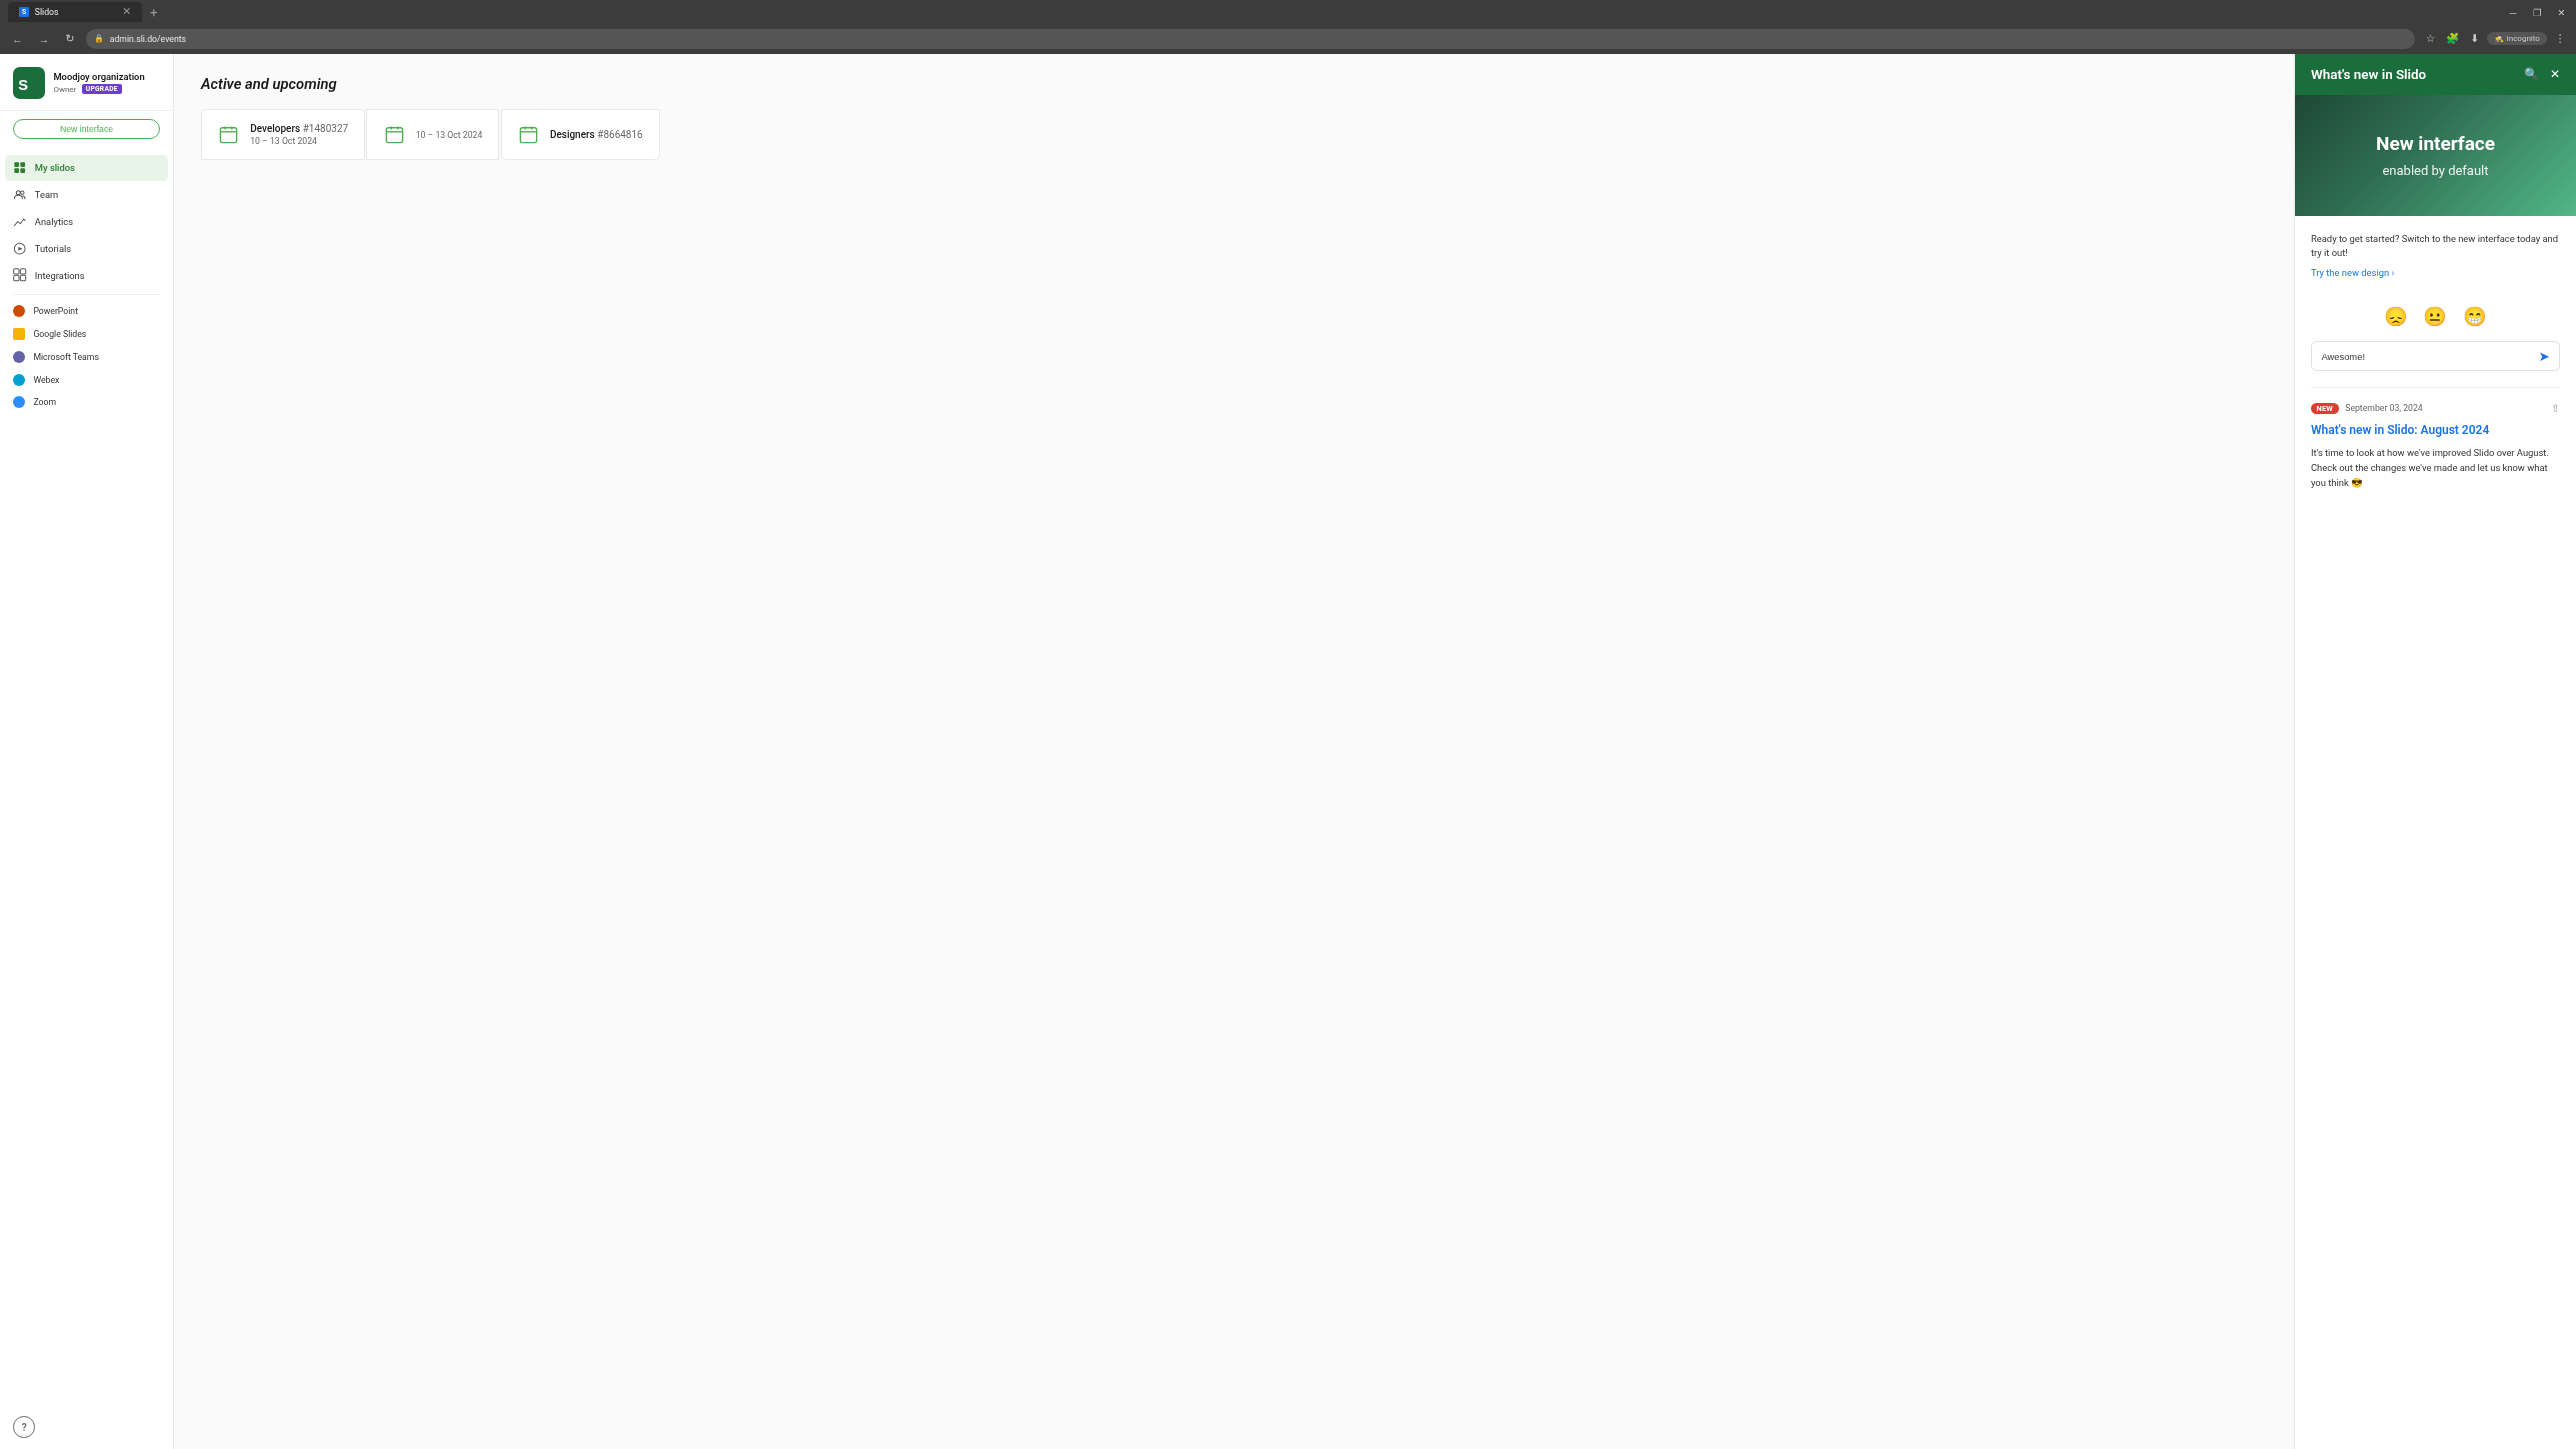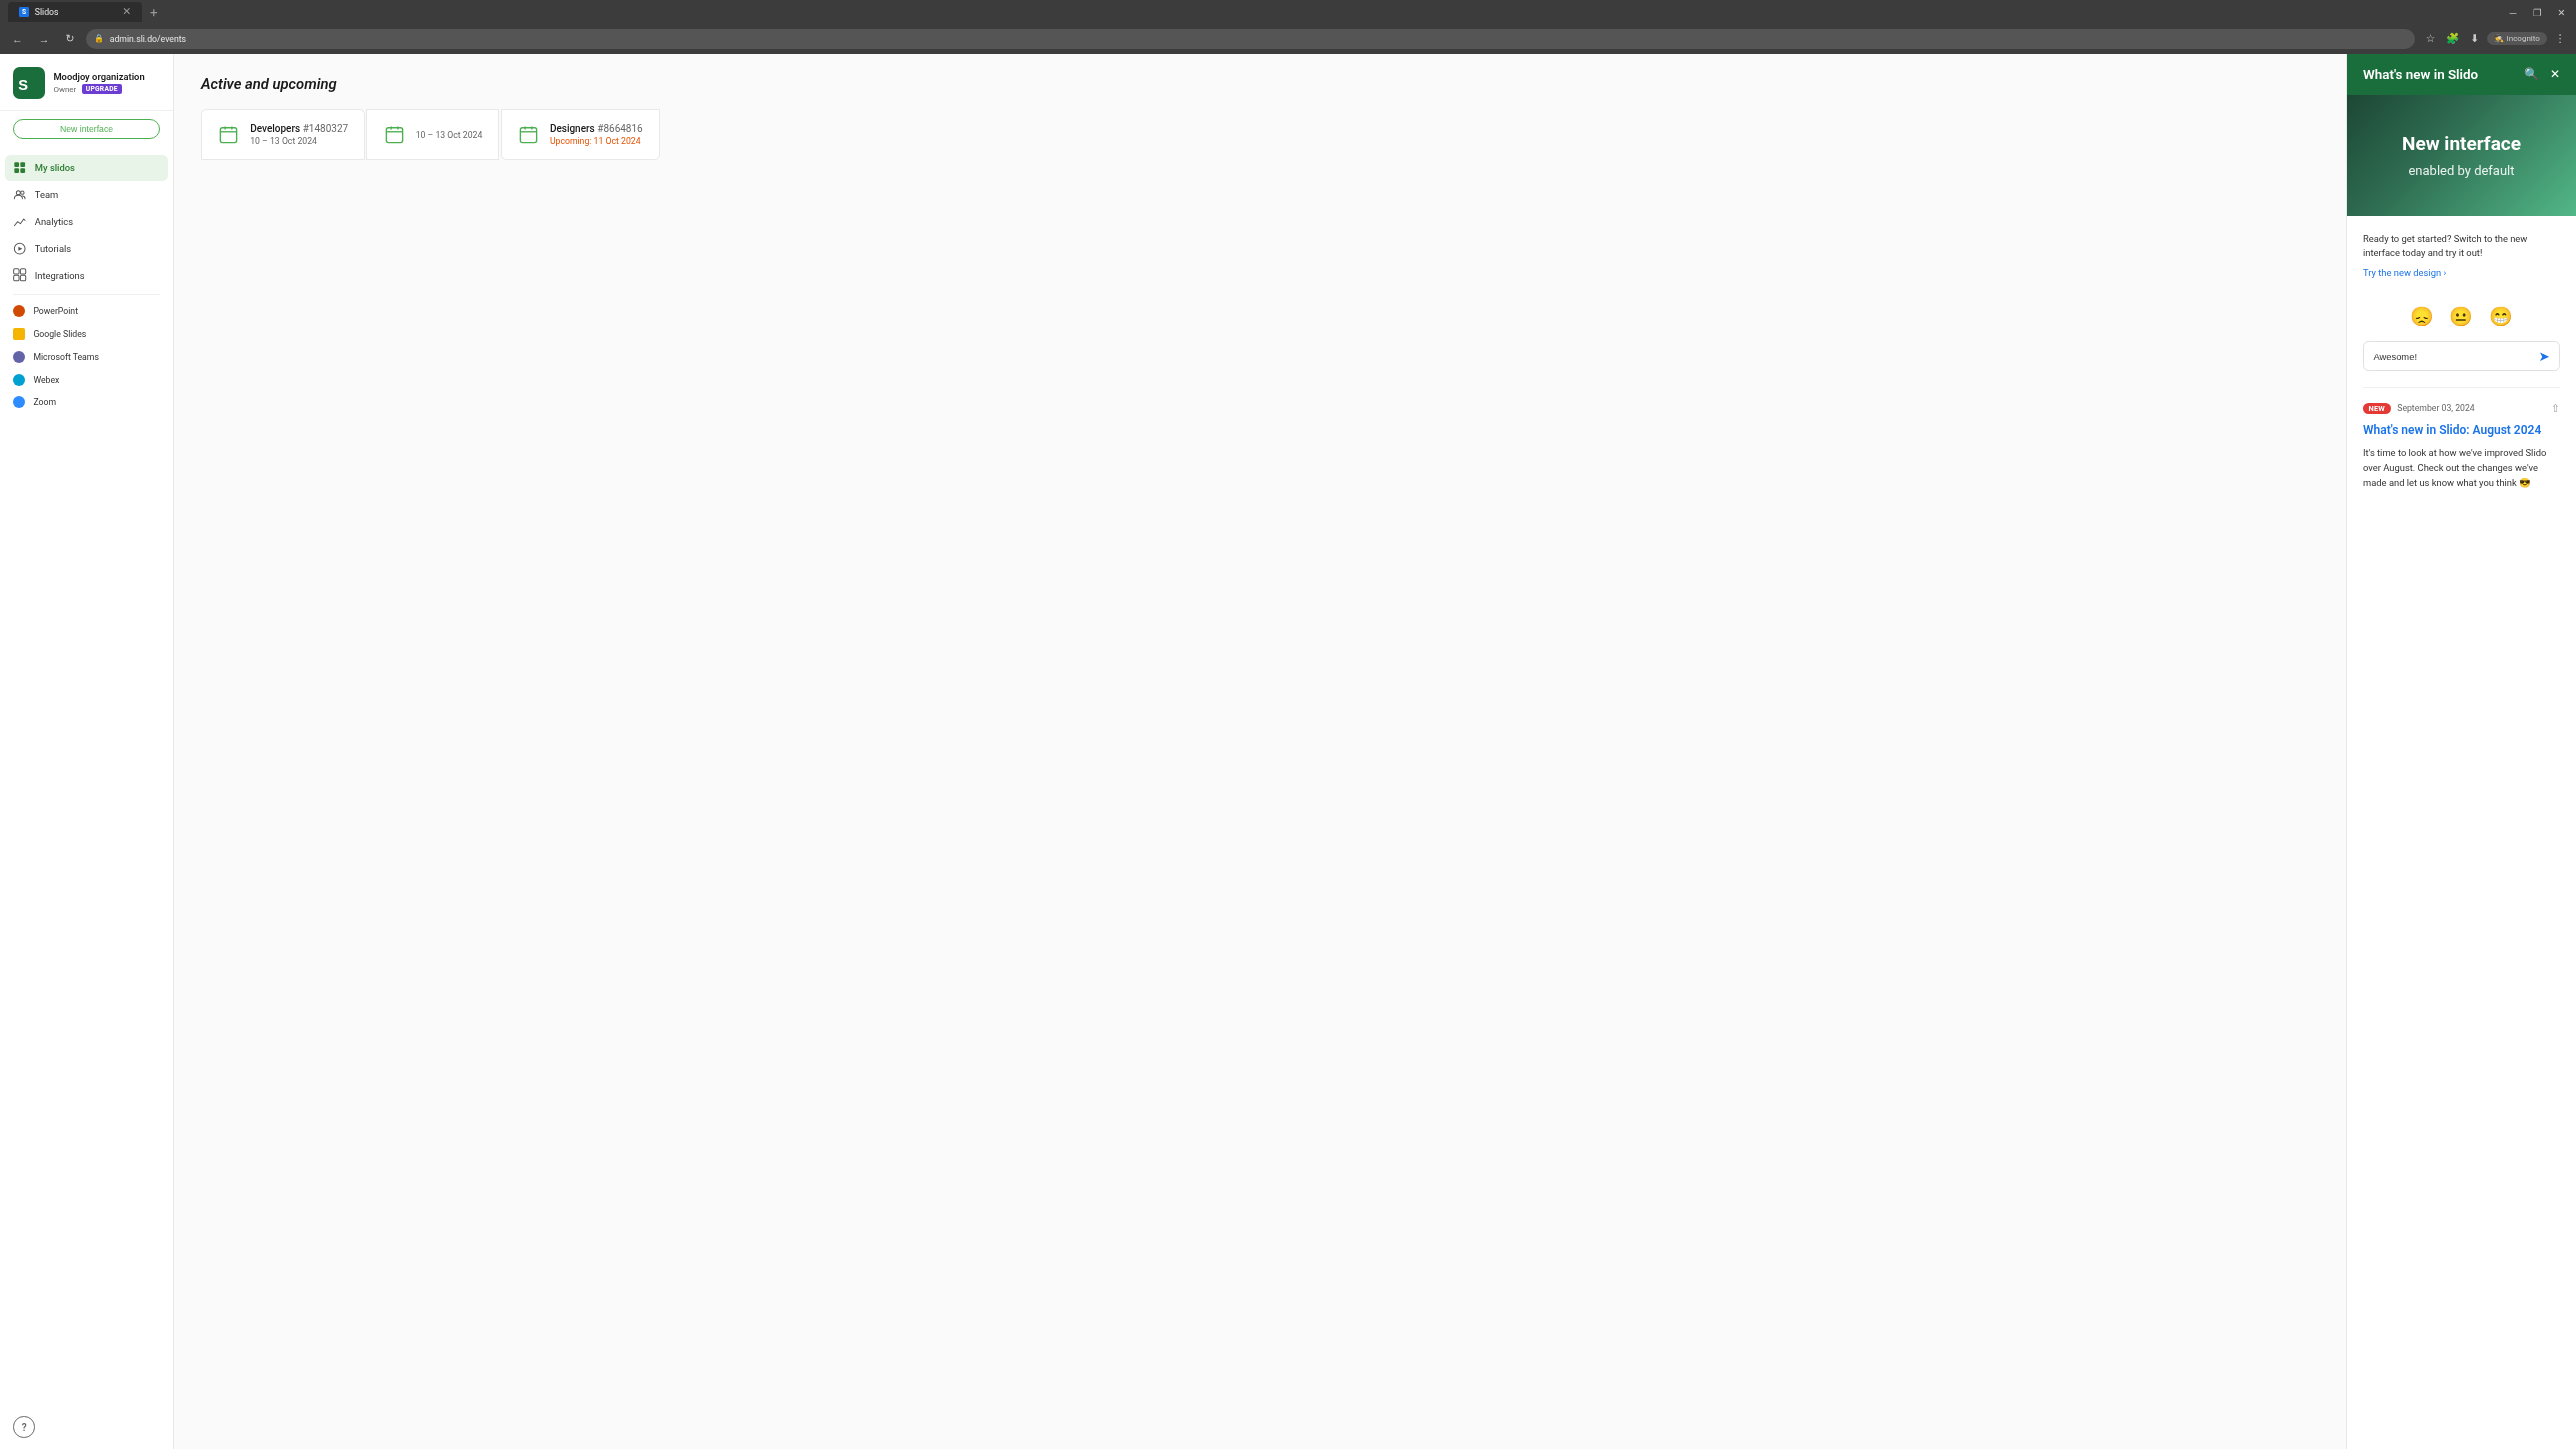--- a/index.html
+++ b/index.html
@@ -61,21 +61,21 @@
     .event-item:first-child { border-radius: 5.4px 5.4px 0 0; }
     .event-item:last-child { border-radius: 0 0 5.4px 5.4px; }
     .event-calendar-icon { width: 21.5px; height: 21.5px; display: flex; align-items: center; justify-content: center; flex-shrink: 0; }
     .event-info { flex: 1; }
     .event-title { font-size: 10px; font-weight: 500; color: #1a1a1a; }
     .event-title .event-id { color: #666; font-weight: 400; }
     .event-date { font-size: 8.7px; color: #666; margin-top: 1.3px; }
     .event-date.upcoming { color: #e65100; }
 
     
-    .whats-new-panel { width: 230px; background: white; border-left: 0.7px solid #e8e8e8; display: flex; flex-direction: column; overflow: hidden; }
+    .whats-new-panel { width: 282px; background: white; border-left: 0.7px solid #e8e8e8; display: flex; flex-direction: column; overflow: hidden; }
     .panel-header { background: #1a6e3c; padding: 13.4px 16px; display: flex; align-items: center; justify-content: space-between; }
     .panel-title { color: white; font-size: 13.4px; font-weight: 600; }
     .panel-header-actions { display: flex; gap: 10.7px; }
     .panel-header-btn { color: white; cursor: pointer; font-size: 12px; background: none; border: none; }
 
     .panel-hero { background: linear-gradient(135deg, #2d6a4f 0%, #40916c 50%, #52b788 100%); padding: 27px 21.5px; text-align: center; position: relative; overflow: hidden; min-height: 121px; display: flex; flex-direction: column; align-items: center; justify-content: center; }
     .panel-hero-bg { position: absolute; inset: 0; background: linear-gradient(135deg, #1b4332 0%, #2d6a4f 40%, #52b788 100%); opacity: 0.9; }
     .hero-title { color: white; font-size: 19px; font-weight: 700; position: relative; z-index: 1; line-height: 1.2; text-align: center; }
     .hero-subtitle { color: rgba(255,255,255,0.9); font-size: 13px; position: relative; z-index: 1; margin-top: 7px; }
 
@@ -287,21 +287,20 @@
             <rect x="2" y="4" width="24" height="22" rx="3" stroke="#4caf50" stroke-width="2"></rect>
             <path d="M2 10h24" stroke="#4caf50" stroke-width="2"></path>
             <rect x="8" y="2" width="2" height="5" rx="1" fill="#4caf50"></rect>
             <rect x="18" y="2" width="2" height="5" rx="1" fill="#4caf50"></rect>
           </svg>
         </div>
         <div class="event-info">
           <div class="event-title">
             <span>Designers</span> <span class="event-id">#8664816</span>
           </div>
-          <div class="event-date event-date upcoming">Upcoming: 11 Oct 2024</div>
         </div>
       </div>
     </div>
   </div>
 
   <div class="whats-new-panel">
     <div class="panel-header">
       <span class="panel-title">What's new in Slido</span>
       <div class="panel-header-actions">
         <button class="panel-header-btn">🔍</button>

